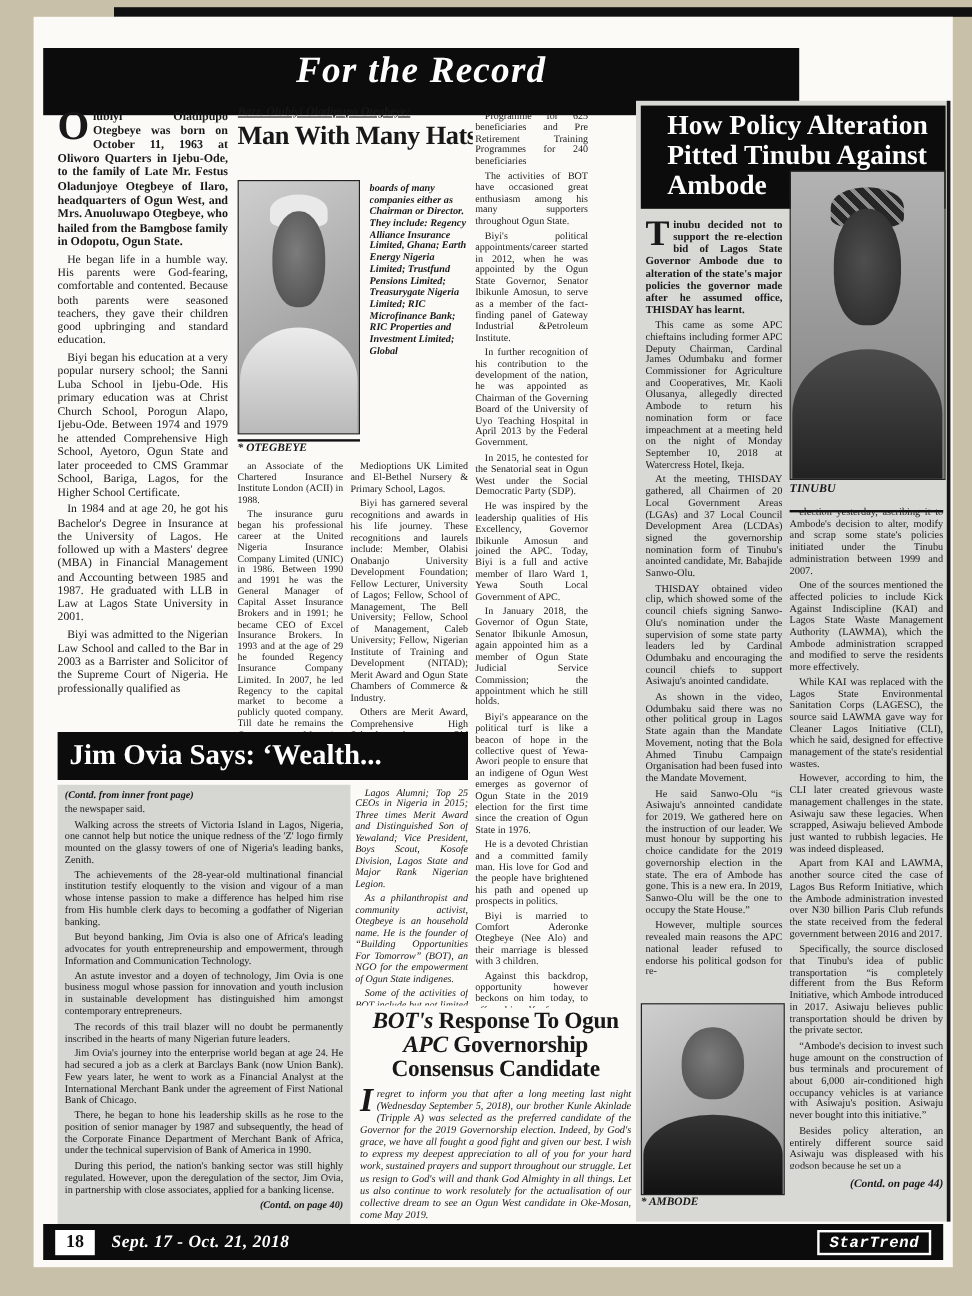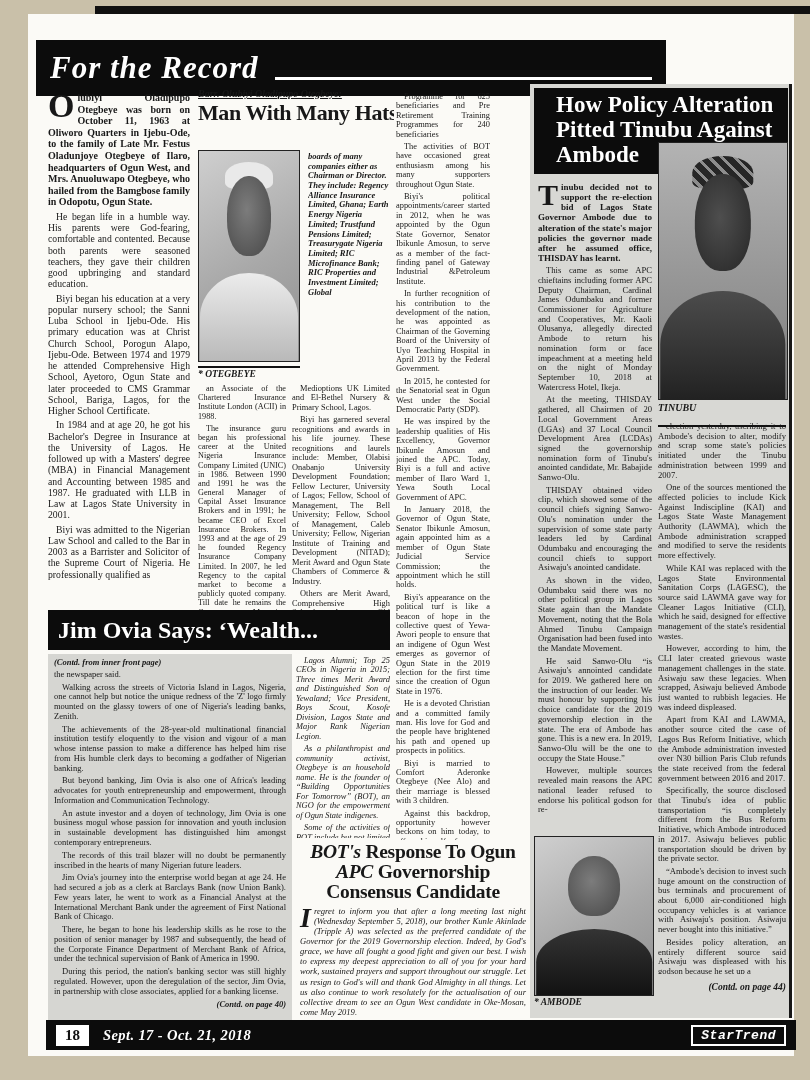--- a/index.html
+++ b/index.html
@@ -7,21 +7,21 @@
     width:810px;height:1080px;position:relative;overflow:hidden;
     background:#c9c0a9;
     font-family:"Liberation Serif", serif;
     color:#181818;
   }
   .top-strip{position:absolute;top:6px;left:95px;right:0;height:8px;background:#101010;}
   .page{position:absolute;left:28px;top:14px;width:766px;height:1042px;background:#fbfaf6;}
 
   
   .masthead{position:absolute;left:8px;top:26px;width:630px;height:56px;background:#0c0c0c;
-    display:flex;align-items:center;padding:0 14px;box-sizing:border-box;}
+    display:flex;align-items:center;padding:0 14px;box-sizing:border-box;flex-direction:column;}
   .masthead-title{color:#fff;font-size:31px;font-weight:bold;font-style:italic;letter-spacing:1px;white-space:nowrap;}
   .masthead-rule{flex:1;height:3px;background:#fff;margin-left:16px;margin-top:20px;}
 
   .block{position:absolute;overflow:hidden;box-sizing:border-box;}
   .body-text p{margin:0 0 3px 0;text-align:justify;text-indent:8px;}
   .body-text p.lead{text-indent:0;}
   .dc{float:left;font-weight:bold;font-size:34px;line-height:27px;padding-right:3px;}
 
   
   .col1{left:20px;top:78px;width:142px;height:526px;font-size:9.7px;line-height:1.16;}
@@ -79,21 +79,21 @@
   .photo-tinubu .cap{background:repeating-linear-gradient(45deg,#262626 0 6px,#8d8d8d 6px 9px);}
   .caption-tinubu{position:absolute;left:128px;top:318px;width:128px;font-weight:bold;font-style:italic;font-size:10px;
     border-bottom:2px solid #111;padding-bottom:12px;}
   .tinubu-right{position:absolute;left:128px;top:338px;width:128px;height:552px;font-size:8.6px;line-height:1.13;overflow:hidden;}
   .tinubu-contd{position:absolute;left:128px;top:898px;width:128px;text-align:right;font-weight:bold;font-style:italic;font-size:9.5px;}
   .photo-ambode{position:absolute;left:4px;top:752px;width:118px;height:158px;}
   .photo-ambode .torso{background:linear-gradient(#343434,#121212);}
   .caption-ambode{position:absolute;left:4px;top:913px;font-weight:bold;font-style:italic;font-size:9.5px;}
 
   
-  .footer{position:absolute;left:18px;top:1006px;width:750px;height:30px;background:#0c0c0c;
+  .footer{position:absolute;left:8px;top:1006px;width:750px;height:30px;background:#0c0c0c;
     display:flex;align-items:center;padding:2px 10px;box-sizing:border-box;}
   .page-num{background:#fff;color:#111;font-weight:bold;font-size:15px;padding:3px 9px;line-height:1;}
   .footer-date{color:#fff;font-weight:bold;font-style:italic;font-size:14.5px;margin-left:14px;letter-spacing:0.4px;}
   .brand{margin-left:auto;border:2px solid #fff;padding:1px 8px;color:#fff;font-weight:bold;font-style:italic;
     font-size:13px;background:#0c0c0c;letter-spacing:0.5px;font-family:Liberation Mono, monospace;}
 </style>
 </head>
 <body>
 
 <div class="top-strip"></div>

